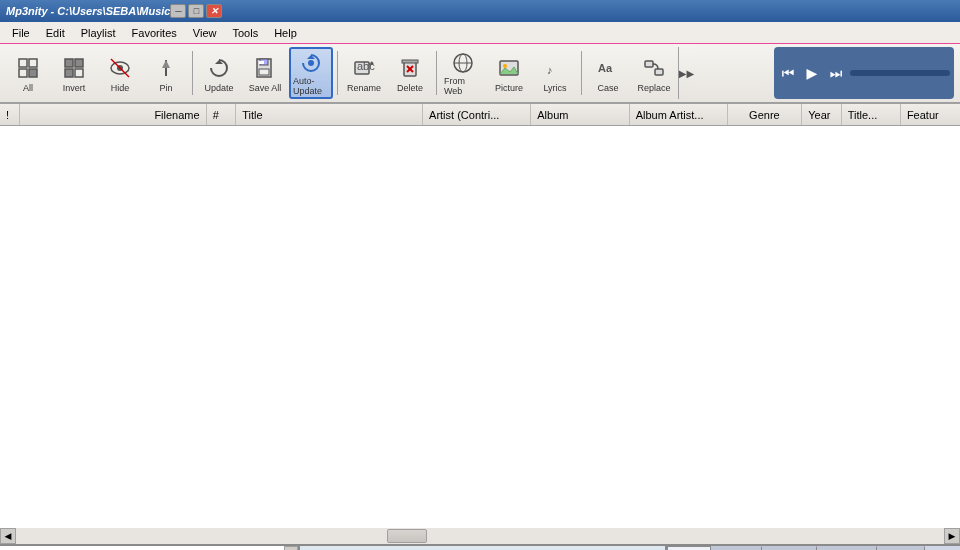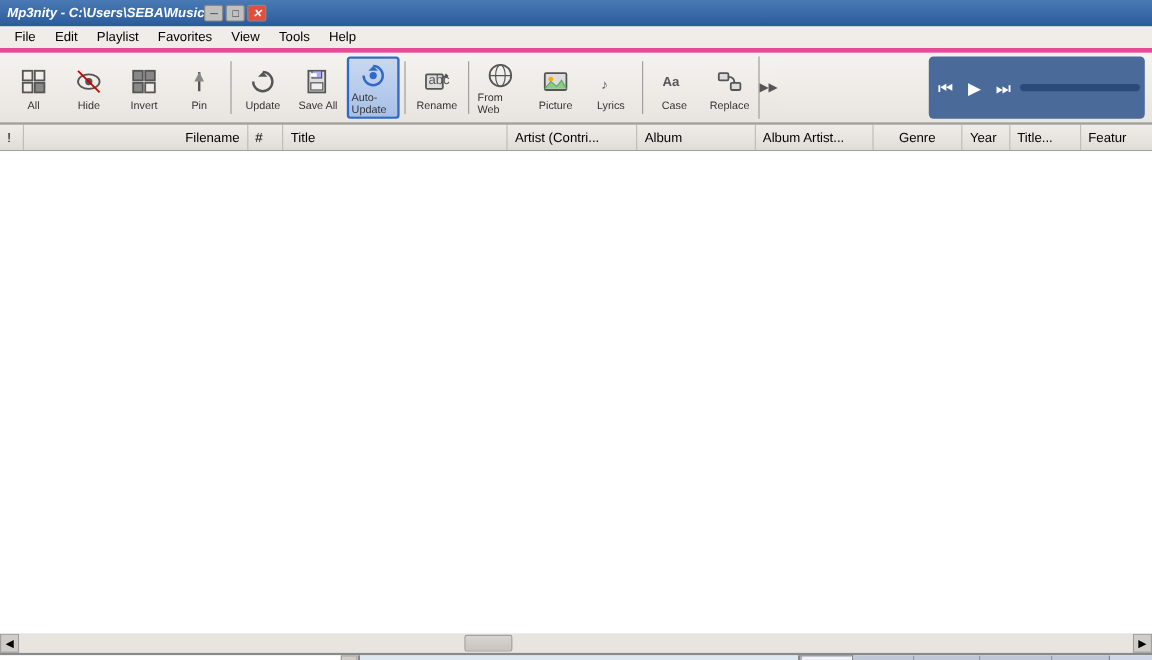--- a/index.html
+++ b/index.html
@@ -26,21 +26,21 @@
     }
     #title-bar .win-btn.close { background: #e05040; color: white; }
 
     
     #menu-bar {
       background: #f0ede8;
       height: 22px;
       display: flex;
       align-items: center;
       padding: 0 4px;
-      border-bottom: 4px solid #ec4899;
+      border-bottom: 1px solid #ec4899;
     }
     .menu-item {
       padding: 2px 8px;
       cursor: pointer;
       color: #000;
     }
 
     
     #toolbar {
       background: linear-gradient(to bottom, #f5f3ef, #e8e5e0);
@@ -269,41 +269,41 @@
           <rect x="13" y="3" width="8" height="8" fill="none" stroke="#555" stroke-width="1.5"></rect>
           <rect x="3" y="13" width="8" height="8" fill="none" stroke="#555" stroke-width="1.5"></rect>
           <rect x="13" y="13" width="8" height="8" fill="#888" stroke="#555" stroke-width="1.5"></rect>
         </svg>
     </div>
     <div class="label">All</div>
   </div>
   <div class="toolbar-btn">
     <div class="icon">
       <svg width="24" height="24" viewBox="0 0 24 24">
-          <ellipse cx="12" cy="12" rx="9" ry="6" fill="none" stroke="#555" stroke-width="1.5"></ellipse>
-          <circle cx="12" cy="12" r="3" fill="#555"></circle>
-          <line x1="3" y1="3" x2="21" y2="21" stroke="#c00" stroke-width="1.5"></line>
-        </svg>
-    </div>
-    <div class="label">Hide</div>
-  </div>
-  <div class="toolbar-btn">
-    <div class="icon">
-      <svg width="24" height="24" viewBox="0 0 24 24">
           <rect x="3" y="3" width="8" height="8" fill="#888" stroke="#555" stroke-width="1.5"></rect>
           <rect x="13" y="3" width="8" height="8" fill="#888" stroke="#555" stroke-width="1.5"></rect>
           <rect x="3" y="13" width="8" height="8" fill="#888" stroke="#555" stroke-width="1.5"></rect>
           <rect x="13" y="13" width="8" height="8" fill="none" stroke="#555" stroke-width="1.5"></rect>
         </svg>
     </div>
     <div class="label">Invert</div>
   </div>
   <div class="toolbar-btn">
     <div class="icon">
       <svg width="24" height="24" viewBox="0 0 24 24">
+          <ellipse cx="12" cy="12" rx="9" ry="6" fill="none" stroke="#555" stroke-width="1.5"></ellipse>
+          <circle cx="12" cy="12" r="3" fill="#555"></circle>
+          <line x1="3" y1="3" x2="21" y2="21" stroke="#c00" stroke-width="1.5"></line>
+        </svg>
+    </div>
+    <div class="label">Hide</div>
+  </div>
+  <div class="toolbar-btn">
+    <div class="icon">
+      <svg width="24" height="24" viewBox="0 0 24 24">
           <line x1="12" y1="4" x2="12" y2="20" stroke="#555" stroke-width="2"></line>
           <polygon points="12,4 8,12 16,12" fill="#888"></polygon>
         </svg>
     </div>
     <div class="label">Pin</div>
   </div>
   <div class="toolbar-sep"></div>
   <div class="toolbar-btn">
     <div class="icon">
       <svg width="24" height="24" viewBox="0 0 24 24">
@@ -338,20 +338,31 @@
   <div class="toolbar-btn">
     <div class="icon">
       <svg width="24" height="24" viewBox="0 0 24 24">
           <rect x="3" y="6" width="14" height="12" fill="#ddd" stroke="#555" stroke-width="1.5" rx="1"></rect>
           <text x="5" y="14" font-size="7" fill="#555">abc</text>
           <line x1="19" y1="6" x2="21" y2="8" stroke="#555" stroke-width="2"></line>
           <line x1="17" y1="8" x2="21" y2="8" stroke="#555" stroke-width="1.5"></line>
         </svg>
     </div>
     <div class="label">Rename</div>
+  </div>
+  <div class="toolbar-btn">
+    <div class="icon">
+      <svg width="24" height="24" viewBox="0 0 24 24">
+          <rect x="6" y="6" width="12" height="14" fill="#ddd" stroke="#555" stroke-width="1.5" rx="1"></rect>
+          <line x1="9" y1="10" x2="15" y2="16" stroke="#c00" stroke-width="2"></line>
+          <line x1="15" y1="10" x2="9" y2="16" stroke="#c00" stroke-width="2"></line>
+          <rect x="4" y="4" width="16" height="3" fill="#aaa" stroke="#555" stroke-width="1"></rect>
+        </svg>
+    </div>
+    <div class="label">Delete</div>
   </div>
   <div class="toolbar-sep"></div>
   <div class="toolbar-btn">
     <div class="icon">
       <svg width="24" height="24" viewBox="0 0 24 24">
           <circle cx="12" cy="12" r="9" fill="none" stroke="#555" stroke-width="1.5"></circle>
           <ellipse cx="12" cy="12" rx="4" ry="9" fill="none" stroke="#555" stroke-width="1"></ellipse>
           <line x1="3" y1="12" x2="21" y2="12" stroke="#555" stroke-width="1"></line>
         </svg>
     </div>

